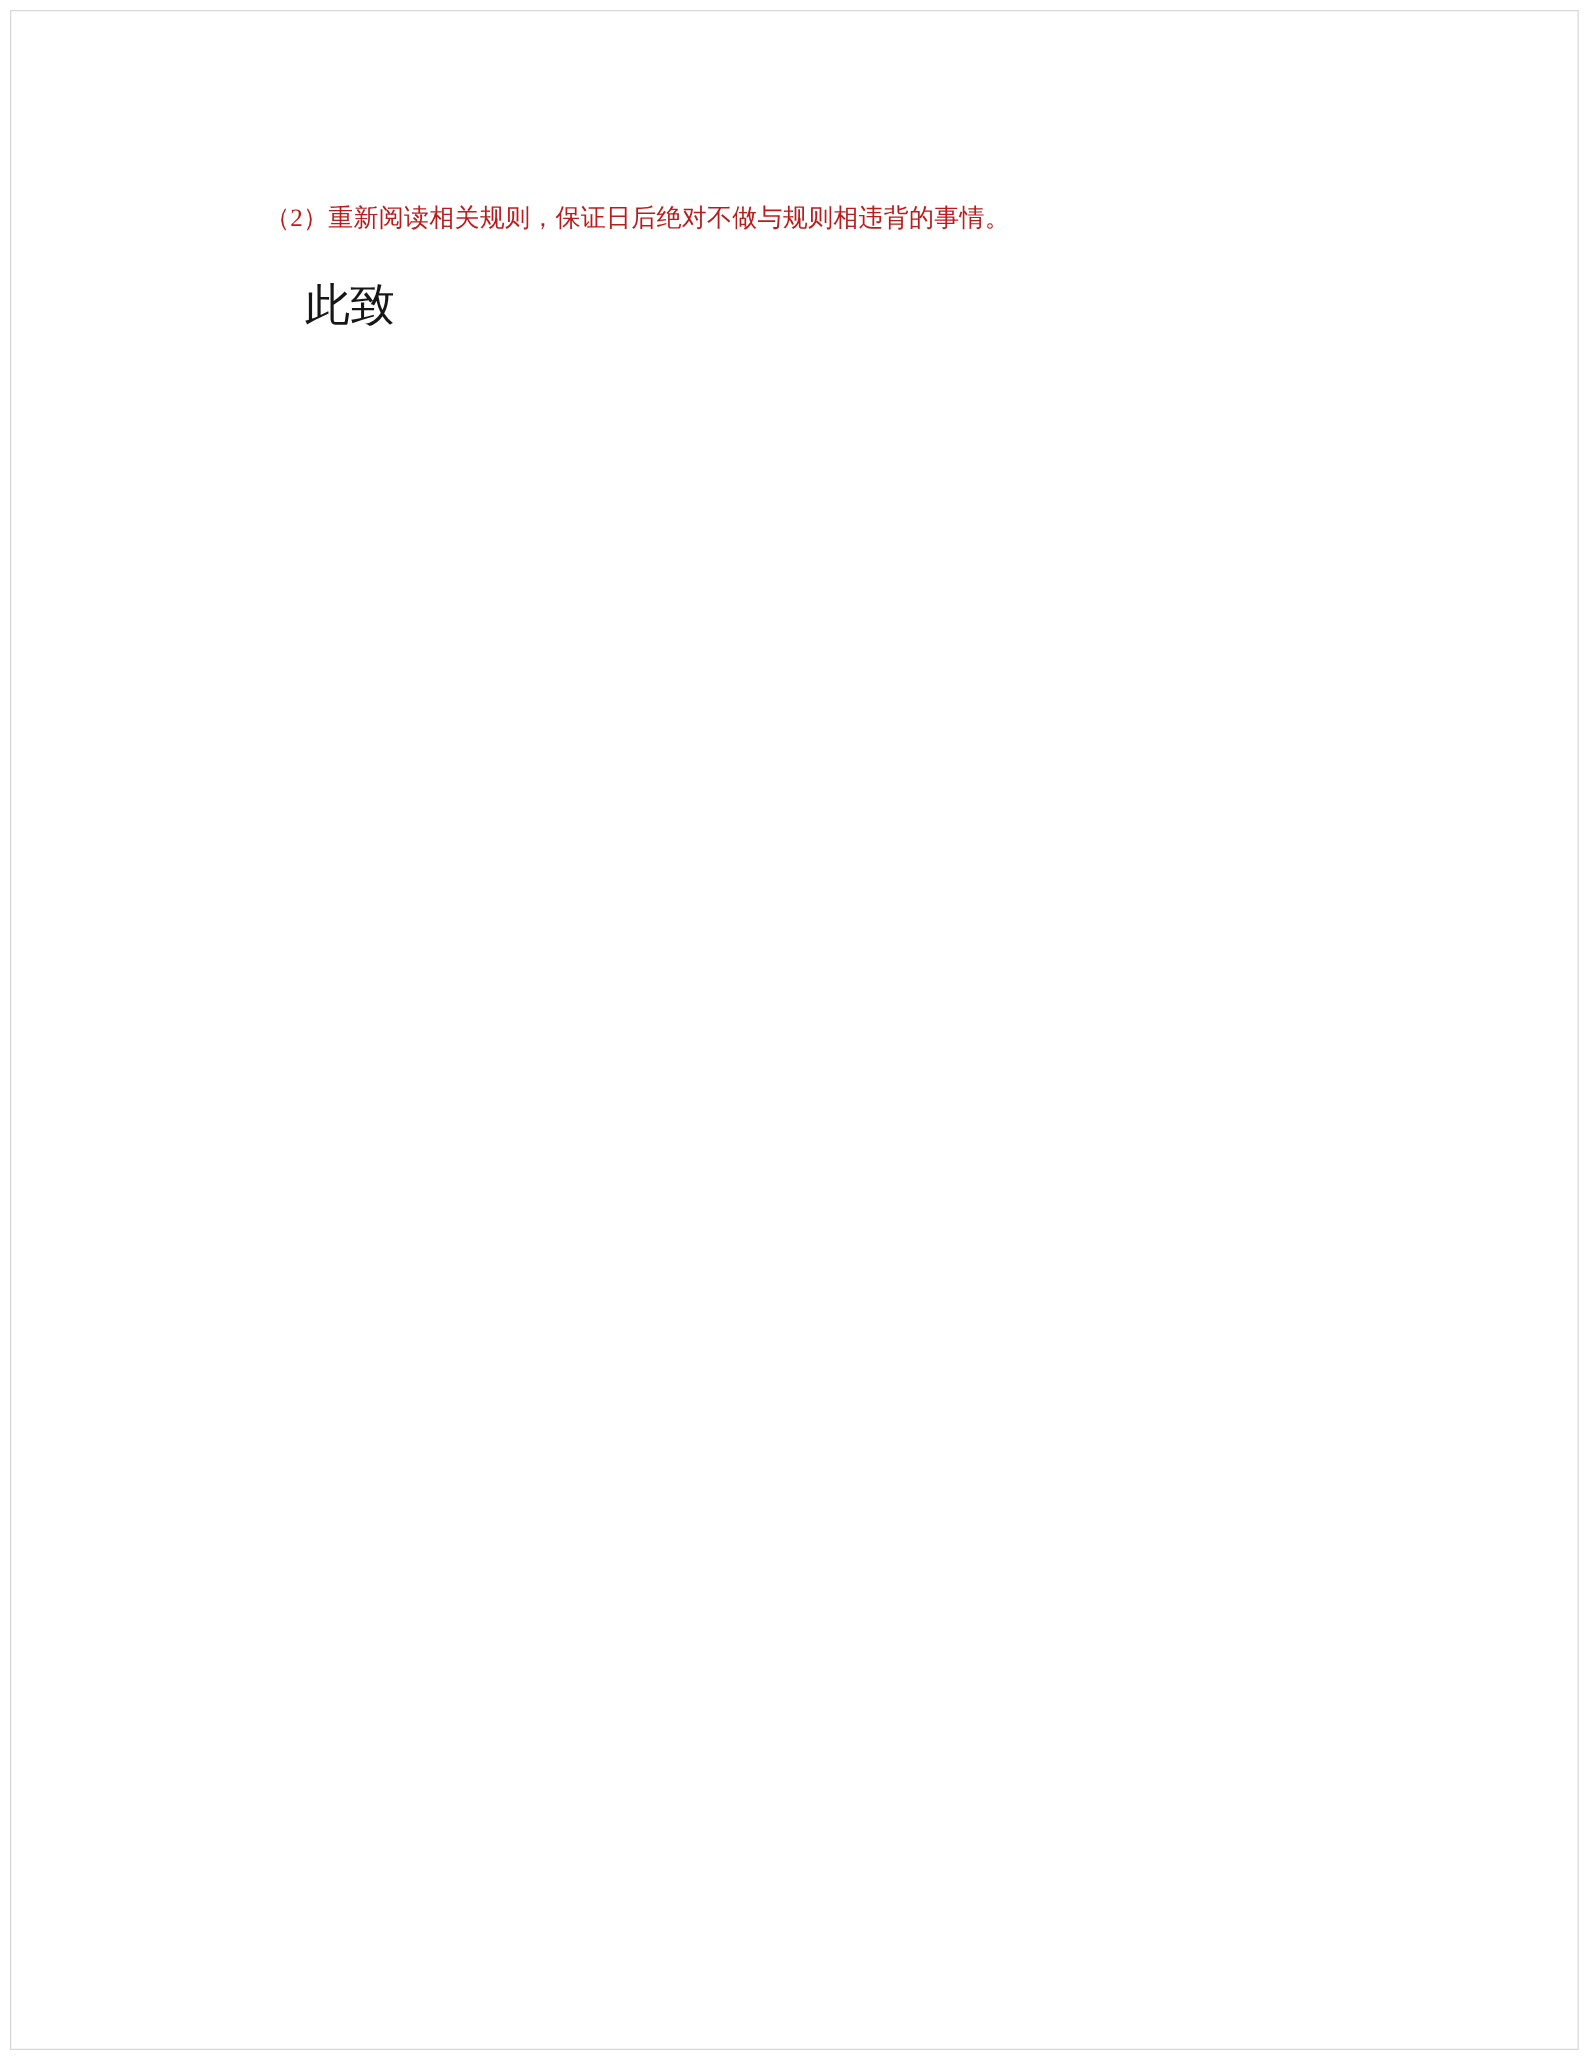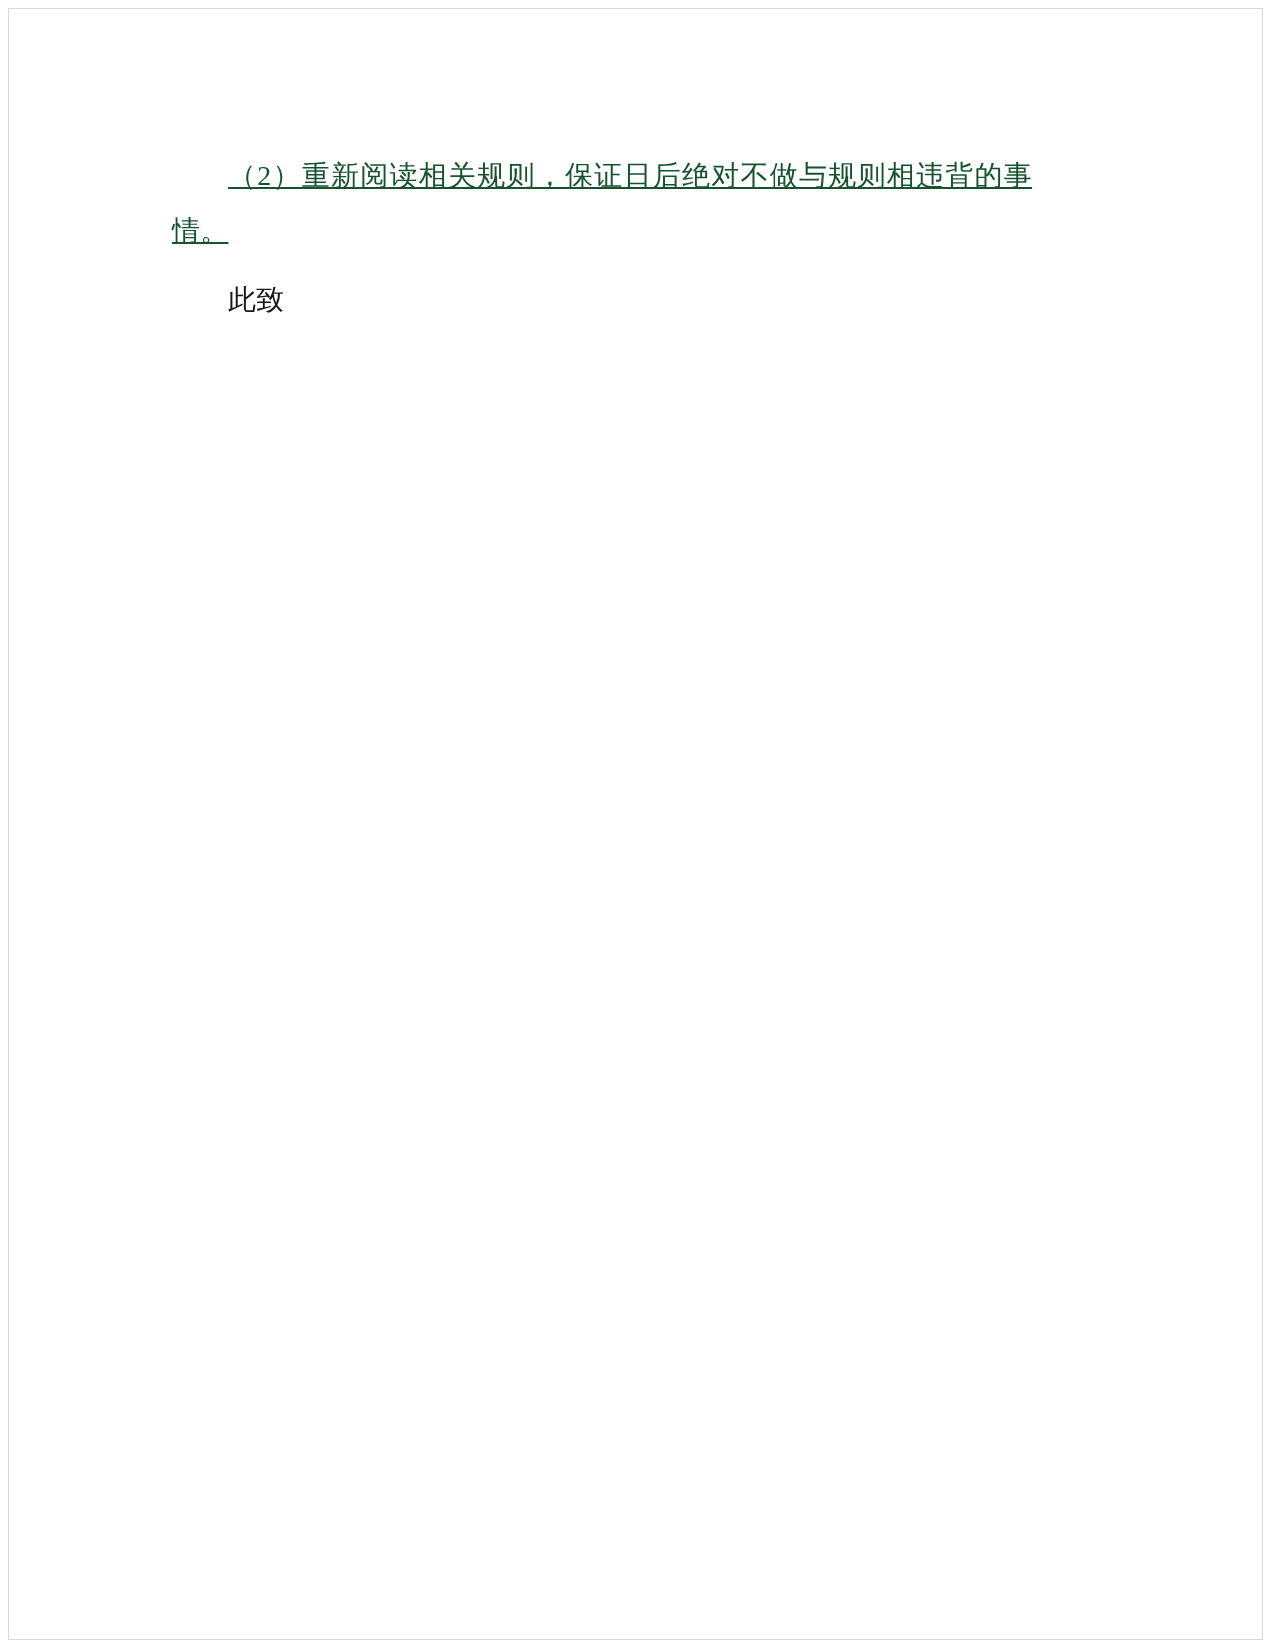--- a/index.html
+++ b/index.html
@@ -33,34 +33,33 @@
     box-sizing: border-box;
     pointer-events: none;
   }
   .content {
     position: absolute;
     left: 172px;
     top: 148px;
     width: 860px;
   }
   .para {
-    font-size: 28px;
+    font-size: 20px;
     line-height: 55px;
     text-align: justify;
     text-justify: inter-ideograph;
     margin: 0 0 0 0;
     letter-spacing: 0.2px;
-    color: #14532d;
-    text-decoration: underline;
+    color: #b91c1c;
   }
   .para.indent {
     text-indent: 2em;
   }
   .closing {
-    font-size: 28px;
+    font-size: 36px;
     line-height: 55px;
     text-indent: 2em;
     margin: 0;
     color: #171717;
   }
   .spacer-block { height: 14px; }
 </style>
 </head>
 <body>
 

